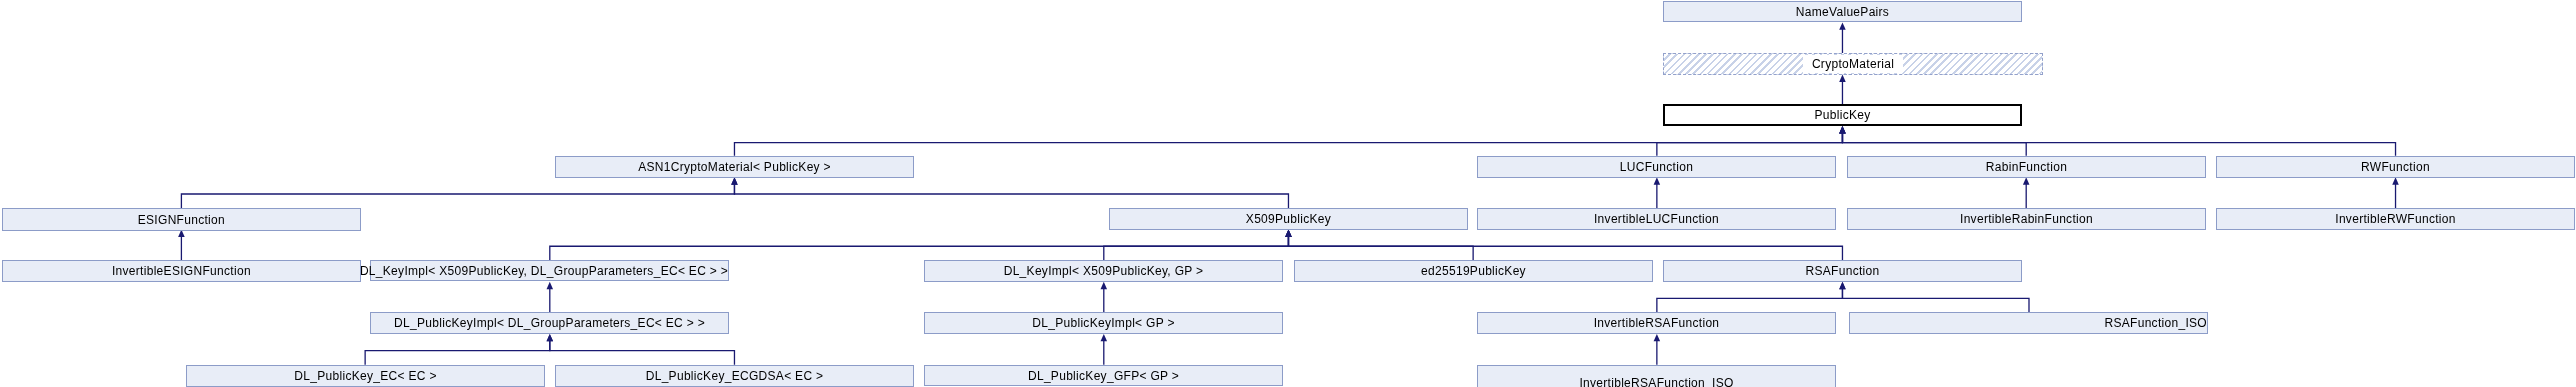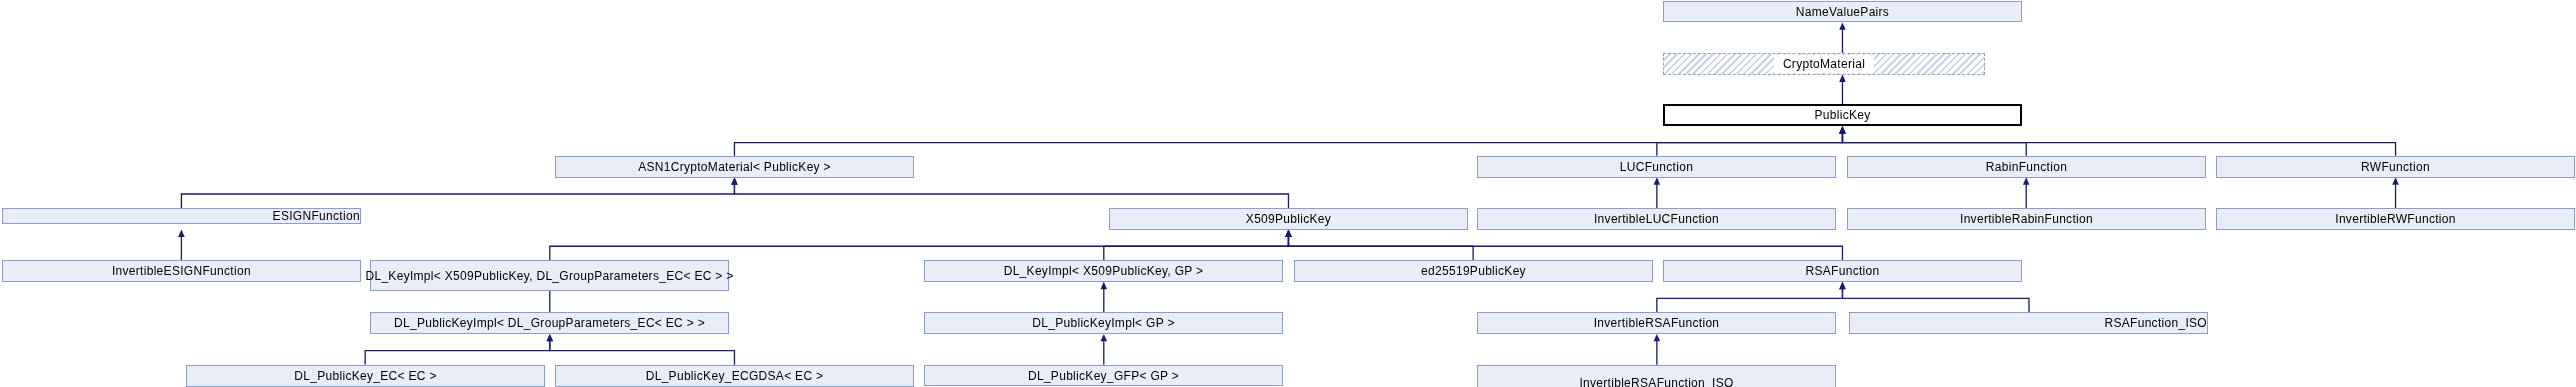--- a/index.html
+++ b/index.html
@@ -112,57 +112,57 @@
       <polygon points="589.5,358 586,366 593,366" fill="#191970"></polygon>
       <polyline points="1183.5,391 1183.5,365" fill="none" stroke="#191970" stroke-width="1.4"></polyline>
       <polygon points="1183.5,358 1180,366 1187,366" fill="#191970"></polygon>
       <polyline points="1776.5,391 1776.5,365" fill="none" stroke="#191970" stroke-width="1.4"></polyline>
       <polygon points="1776.5,358 1773,366 1780,366" fill="#191970"></polygon>
     </svg>
 
 <div class="node node-normal" style="left: 1663px; top: 0.9px; width: 359px; height: 21.5px;">
       <span class="label-halo">NameValuePairs</span>
     </div>
-    <div class="node node-truncated" style="left: 1663px; top: 53px; width: 322px; height: 21.5px; justify-content: center;">
+    <div class="node node-truncated" style="left: 1663px; top: 53px; width: 380px; height: 21.5px; justify-content: center;">
       <span class="label-halo">CryptoMaterial</span>
     </div>
     <div class="node node-current" style="left: 1663px; top: 104px; width: 359px; height: 21.5px;">
       <span class="label-halo">PublicKey</span>
     </div>
     <div class="node node-normal" style="left: 555px; top: 156px; width: 359px; height: 21.5px;">
       <span class="label-halo">ASN1CryptoMaterial&lt; PublicKey &gt;</span>
     </div>
     <div class="node node-normal" style="left: 1477px; top: 156px; width: 359px; height: 21.5px;">
       <span class="label-halo">LUCFunction</span>
     </div>
     <div class="node node-normal" style="left: 1847px; top: 156px; width: 359px; height: 21.5px;">
       <span class="label-halo">RabinFunction</span>
     </div>
     <div class="node node-normal" style="left: 2216px; top: 156px; width: 359px; height: 21.5px;">
       <span class="label-halo">RWFunction</span>
     </div>
-    <div class="node node-normal" style="left: 1.9px; top: 208px; width: 359px; height: 16px; justify-content: flex-end;">
+    <div class="node node-normal" style="left: 1.9px; top: 208px; width: 359px; height: 23px;">
       <span class="label-halo">ESIGNFunction</span>
     </div>
     <div class="node node-normal" style="left: 1109px; top: 208px; width: 359px; height: 21.5px;">
       <span class="label-halo">X509PublicKey</span>
     </div>
     <div class="node node-normal" style="left: 1477px; top: 208px; width: 359px; height: 21.5px;">
       <span class="label-halo">InvertibleLUCFunction</span>
     </div>
     <div class="node node-normal" style="left: 1847px; top: 208px; width: 359px; height: 21.5px;">
       <span class="label-halo">InvertibleRabinFunction</span>
     </div>
     <div class="node node-normal" style="left: 2216px; top: 208px; width: 359px; height: 21.5px;">
       <span class="label-halo">InvertibleRWFunction</span>
     </div>
     <div class="node node-normal" style="left: 1.9px; top: 260px; width: 359px; height: 21.5px;">
       <span class="label-halo">InvertibleESIGNFunction</span>
     </div>
-    <div class="node node-normal" style="left: 370px; top: 260px; width: 359px; height: 31px;">
+    <div class="node node-normal" style="left: 370px; top: 260px; width: 359px; height: 21px; justify-content: flex-end;">
       <span class="label-halo">DL_KeyImpl&lt; X509PublicKey, DL_GroupParameters_EC&lt; EC &gt; &gt;</span>
     </div>
     <div class="node node-normal" style="left: 924px; top: 260px; width: 359px; height: 21.5px;">
       <span class="label-halo">DL_KeyImpl&lt; X509PublicKey, GP &gt;</span>
     </div>
     <div class="node node-normal" style="left: 1294px; top: 260px; width: 359px; height: 21.5px;">
       <span class="label-halo">ed25519PublicKey</span>
     </div>
     <div class="node node-normal" style="left: 1663px; top: 260px; width: 359px; height: 21.5px;">
       <span class="label-halo">RSAFunction</span>

